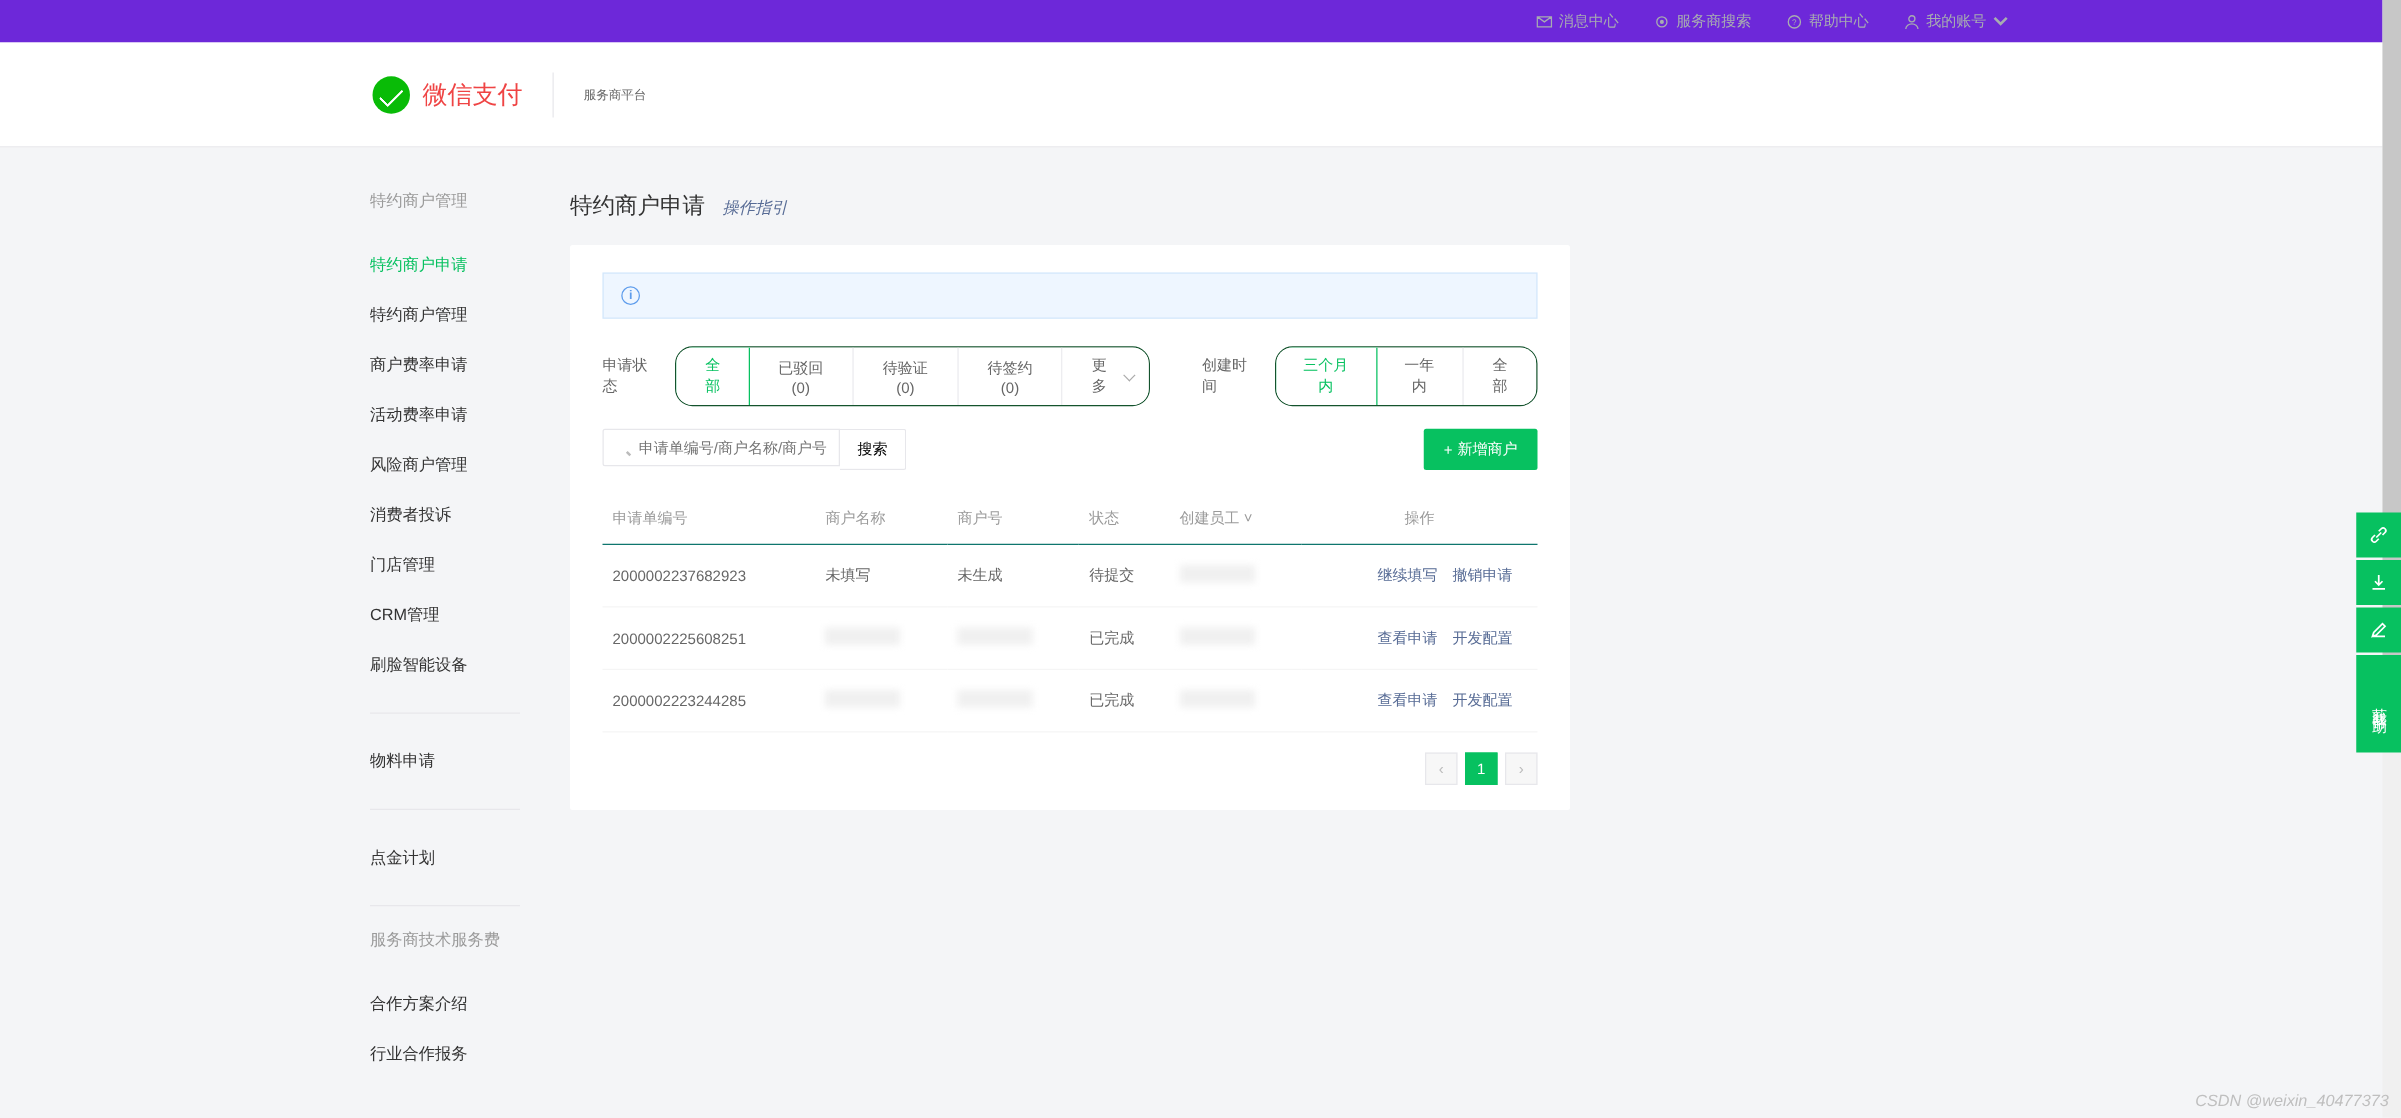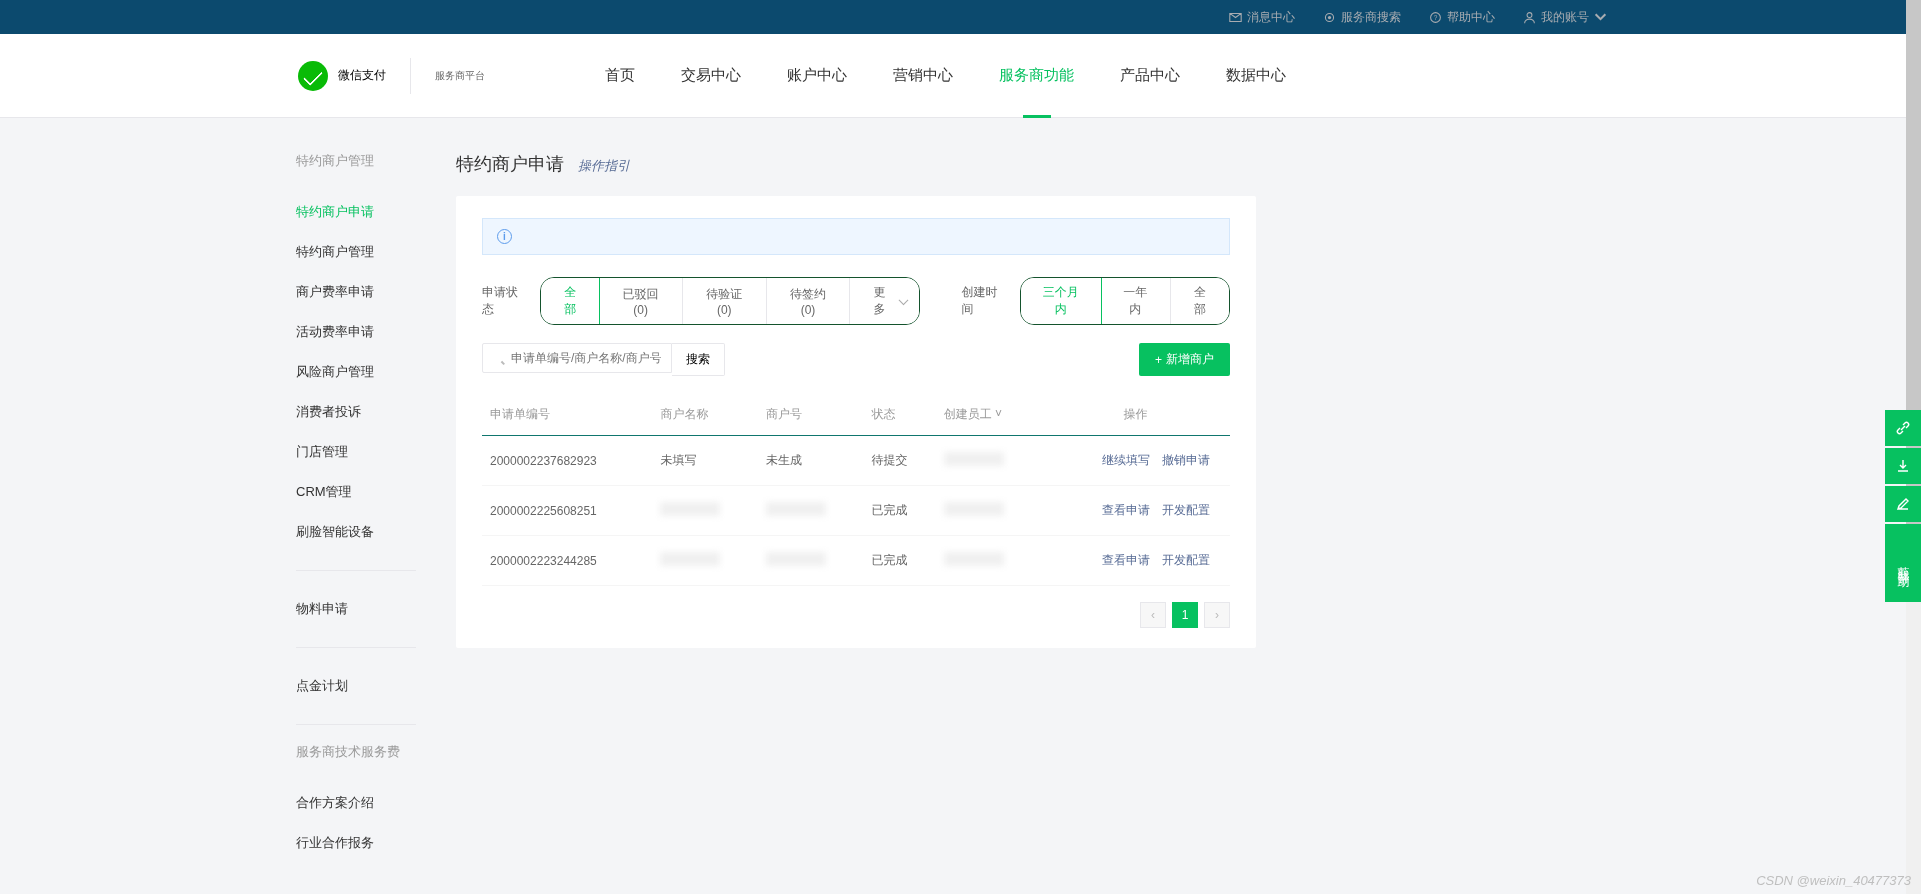--- a/index.html
+++ b/index.html
@@ -1,24 +1,24 @@
 <!DOCTYPE html>
 <html><head>
 <meta charset="utf-8">
 <style>
 * { margin: 0; padding: 0; box-sizing: border-box; }
 body { font-family: -apple-system, "PingFang SC", "Microsoft YaHei", sans-serif; background: #f4f5f7; color: #333; font-size: 13px; }
-.topbar { background: #0c4a6e; height: 34px; display: flex; justify-content: flex-end; align-items: center; padding: 0 300px 0 0; }
+.topbar { background: #6d28d9; height: 34px; display: flex; justify-content: flex-end; align-items: center; padding: 0 300px 0 0; }
 .topbar-item { color: #a8acb1; font-size: 12px; display: flex; align-items: center; gap: 5px; padding: 0 14px; cursor: pointer; }
 .topbar-item svg { width: 13px; height: 13px; fill: #a8acb1; }
 .header { background: #fff; height: 84px; border-bottom: 1px solid #e7e7eb; display: flex; align-items: center; padding: 0 0 0 298px; }
 .logo-area { display: flex; align-items: center; gap: 10px; padding-right: 24px; border-right: 1px solid #e7e7eb; height: 36px; }
 .logo-icon { width: 30px; height: 30px; background: #09bb07; border-radius: 50%; position: relative; }
 .logo-icon::after { content: ''; position: absolute; left: 6px; top: 10px; width: 16px; height: 8px; border: 2.5px solid #fff; border-top: none; border-right: none; transform: rotate(-45deg); border-radius: 1px; }
-.logo-text { font-size: 12px; color: #000000; font-weight: 500; }
+.logo-text { font-size: 20px; color: #ef4444; font-weight: 500; }
 .platform-text { color: #666; font-size: 10px; padding-left: 24px; }
 .nav { display: flex; gap: 46px; margin-left: 120px; }
 .nav-item { font-size: 15px; color: #333; cursor: pointer; height: 84px; display: flex; align-items: center; position: relative; }
 .nav-item.active { color: #07c160; }
 .nav-item.active::after { content: ''; position: absolute; bottom: 0; left: 50%; transform: translateX(-50%); width: 28px; height: 3px; background: #07c160; }
 .container { display: flex; padding: 34px 0 0 296px; gap: 40px; }
 .sidebar { width: 120px; flex-shrink: 0; }
 .sidebar-title { color: #9a9a9a; font-size: 13px; margin-bottom: 22px; }
 .sidebar-item { color: #333; font-size: 13px; padding: 11px 0; cursor: pointer; display: block; }
 .sidebar-item.active { color: #07c160; }
@@ -101,29 +101,20 @@
       </svg>
   </div>
 </div>
 
 <div class="header">
   <div class="logo-area">
     <div class="logo-icon"></div>
     <span class="logo-text">微信支付</span>
   </div>
   <span class="platform-text">服务商平台</span>
-  <div class="nav" id="main-nav">
-      <div class="nav-item">首页</div>
-      <div class="nav-item">交易中心</div>
-      <div class="nav-item">账户中心</div>
-      <div class="nav-item">营销中心</div>
-      <div class="nav-item active">服务商功能</div>
-      <div class="nav-item">产品中心</div>
-      <div class="nav-item">数据中心</div>
-    </div>
 </div>
 
 <div class="container">
   <div class="sidebar">
     <div class="sidebar-title">特约商户管理</div>
     <div id="side-g1">
         <a class="sidebar-item active">特约商户申请</a>
         <a class="sidebar-item">特约商户管理</a>
         <a class="sidebar-item">商户费率申请</a>
         <a class="sidebar-item">活动费率申请</a>

